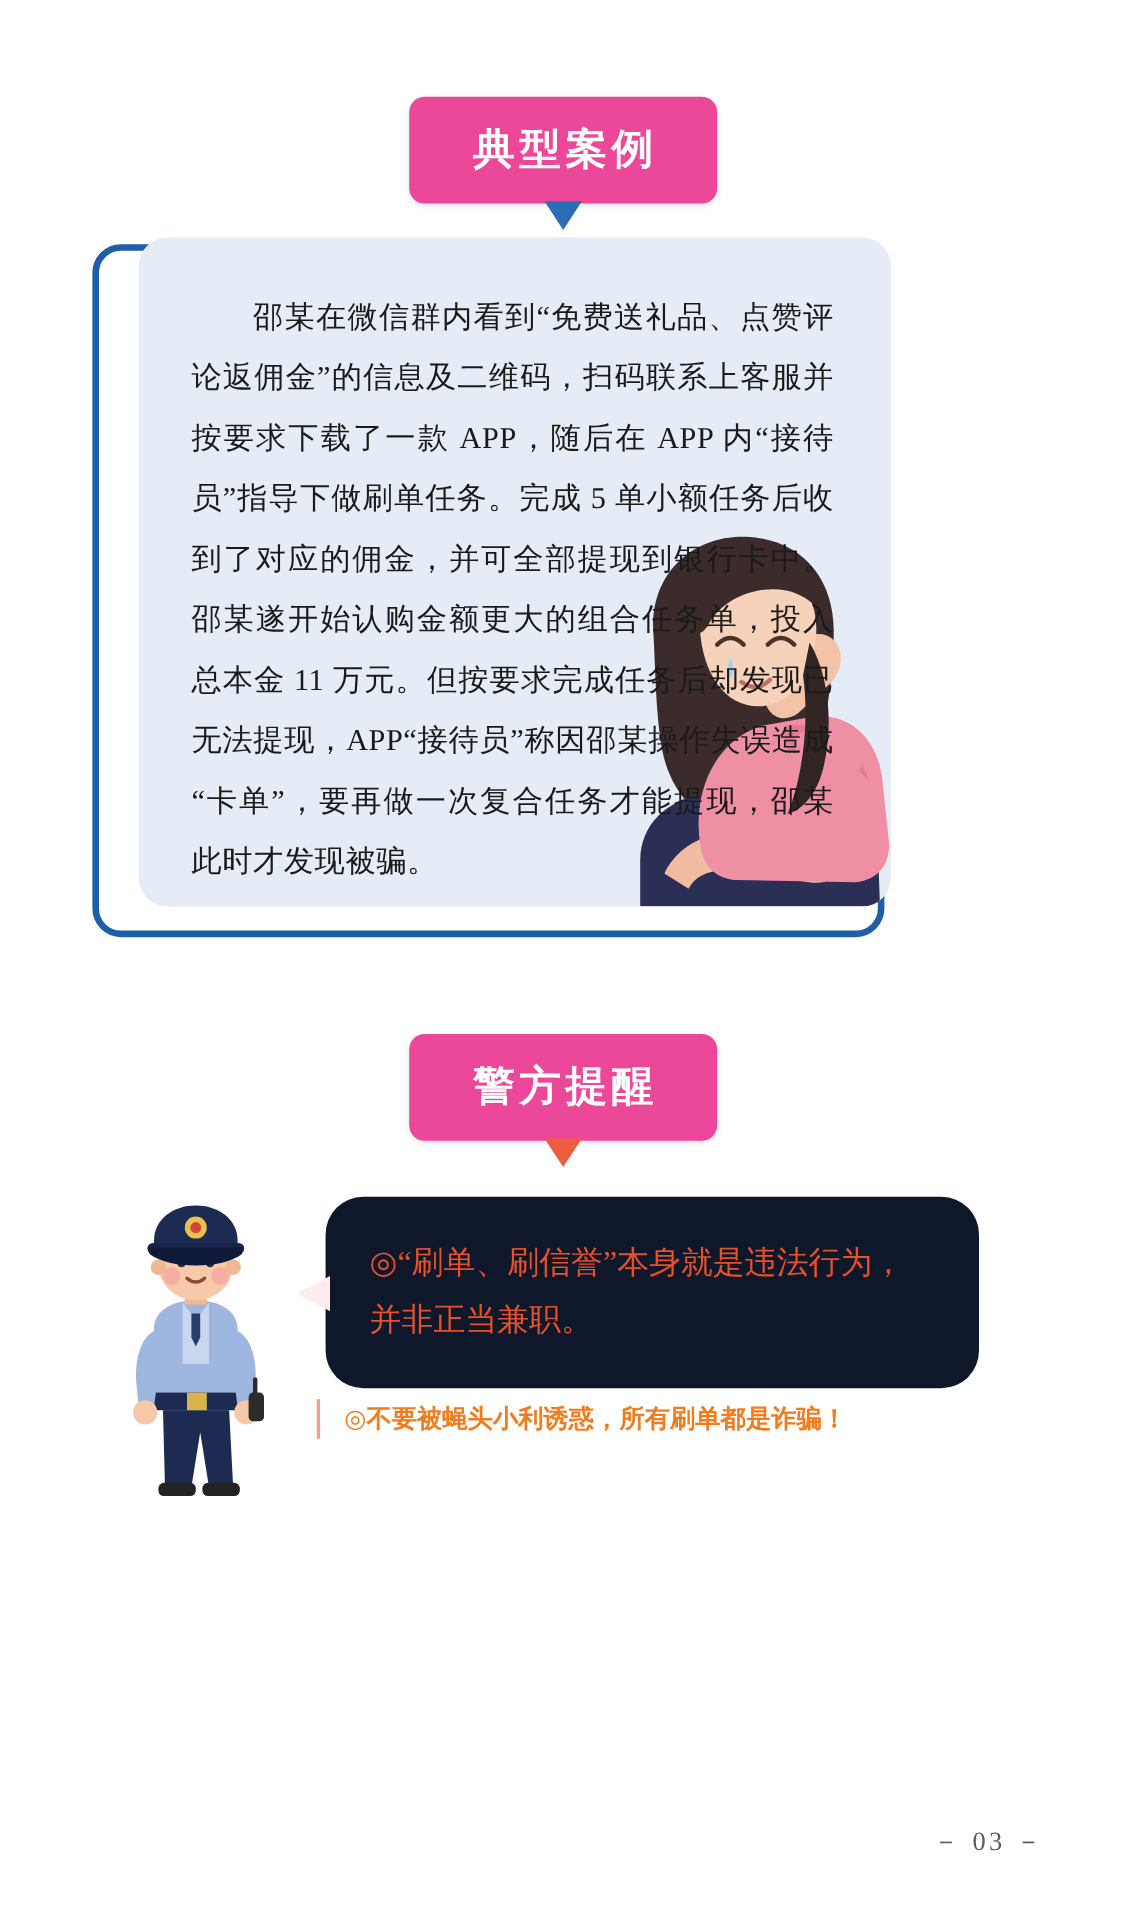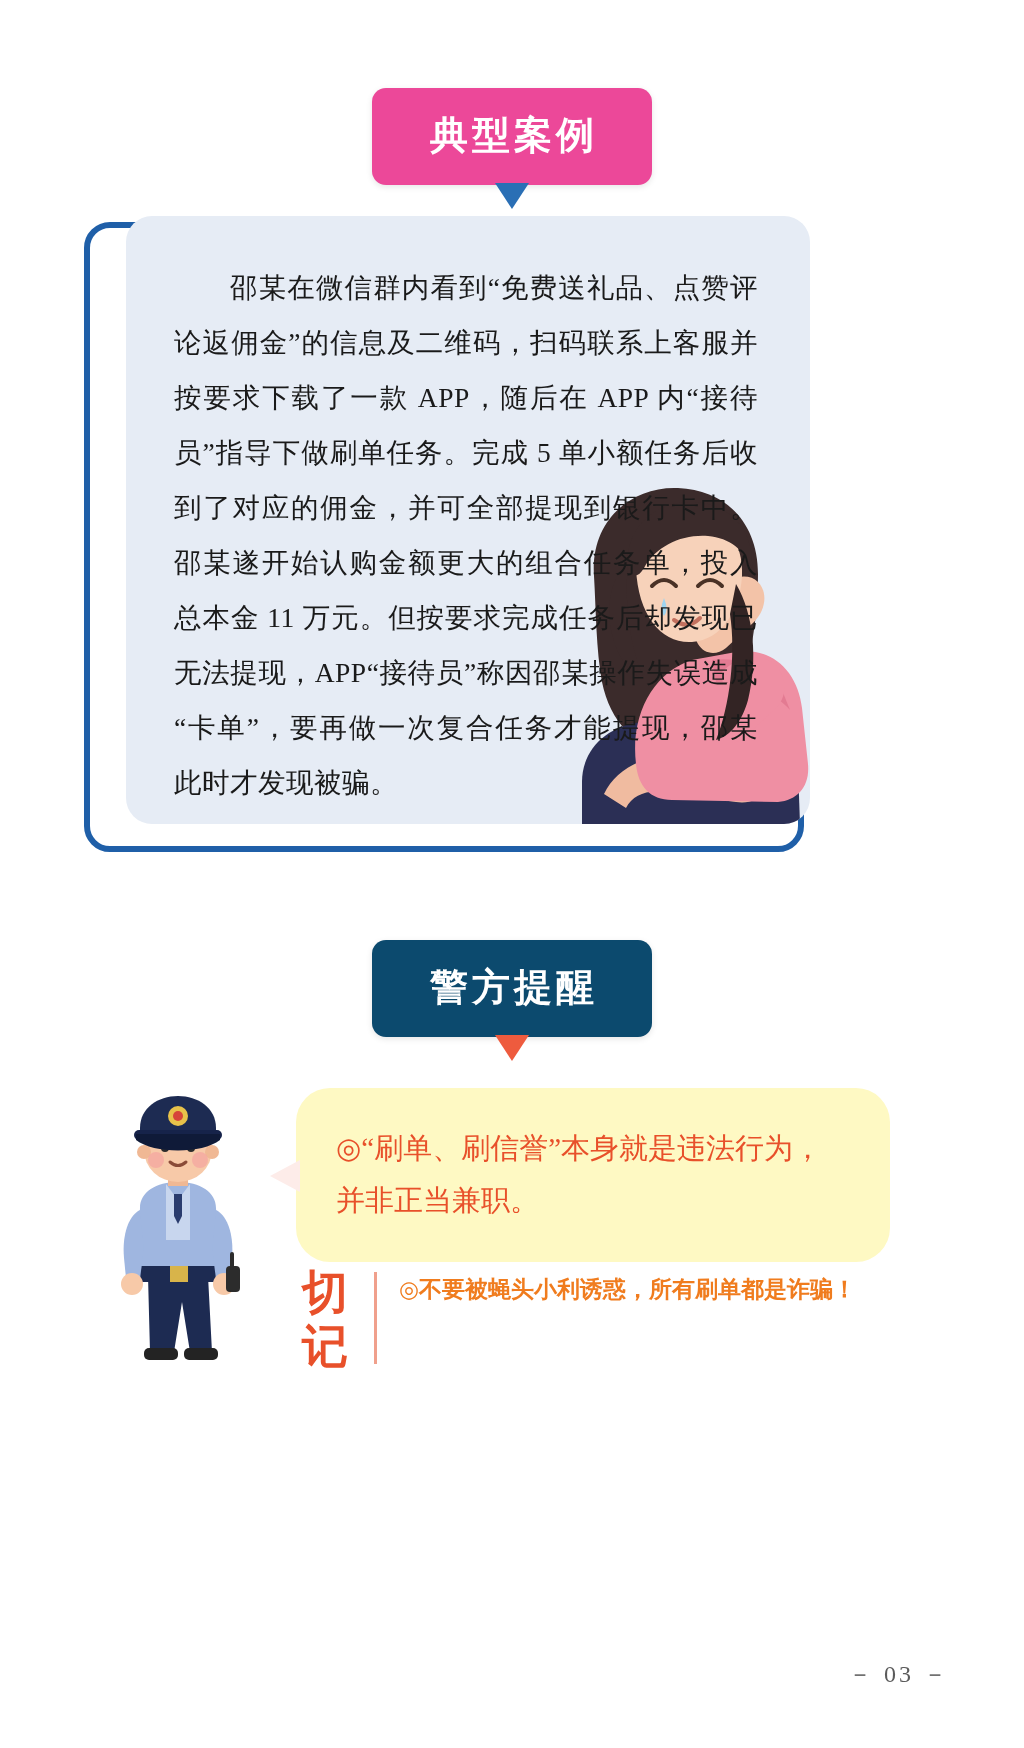--- a/index.html
+++ b/index.html
@@ -35,21 +35,21 @@
     font-weight: bold;
     letter-spacing: 4px;
     padding: 22px 54px 24px 58px;
     border-radius: 14px;
     box-shadow: 0 2px 6px rgba(0,0,0,0.10);
   }
   .badge.blue {
     background: #ec4899;
   }
   .badge.red {
-    background: #0c4a6e;
+    background: #ec4899;
   }
   .badge::after {
     content: "";
     position: absolute;
     left: 50%;
     bottom: -24px;
     margin-left: -17px;
     width: 0;
     height: 0;
     border-left: 17px solid transparent;
@@ -108,21 +108,21 @@
     height: 360px;
     z-index: 1;
   }
 
   
   .tip-bubble {
     position: absolute;
     left: 296px;
     top: 1088px;
     width: 594px;
-    background: #fef9c3;
+    background: #0f172a;
     border-radius: 34px;
     padding: 34px 60px 36px 40px;
     box-sizing: border-box;
     font-size: 29px;
     line-height: 52px;
     color: #e8502a;
     font-family: "Liberation Serif", "DejaVu Serif", serif;
   }
   .tip-bubble::before {
     content: "";
@@ -289,20 +289,19 @@
     <rect x="56" y="40" width="88" height="10" rx="5" fill="#16234a"></rect>
     <path d="M58 50 C76 64 124 64 142 50 L142 44 L58 44 Z" fill="#0f1a38"></path>
 
     <circle cx="100" cy="26" r="10" fill="#e8c24a"></circle>
     <circle cx="100" cy="26" r="5" fill="#d6453a"></circle>
   </svg>
 
   <div class="tip-bubble">◎“刷单、刷信誉”本身就是违法行为，并非正当兼职。</div>
 
   <div class="remember-row">
-    <div class="remember-mark">切记</div>
     <div class="remember-divider"></div>
     <div class="remember-text">◎不要被蝇头小利诱惑，所有刷单都是诈骗！</div>
   </div>
 
   <div class="page-number">－ 03 －</div>
 
 </div>
 
 </body></html>

